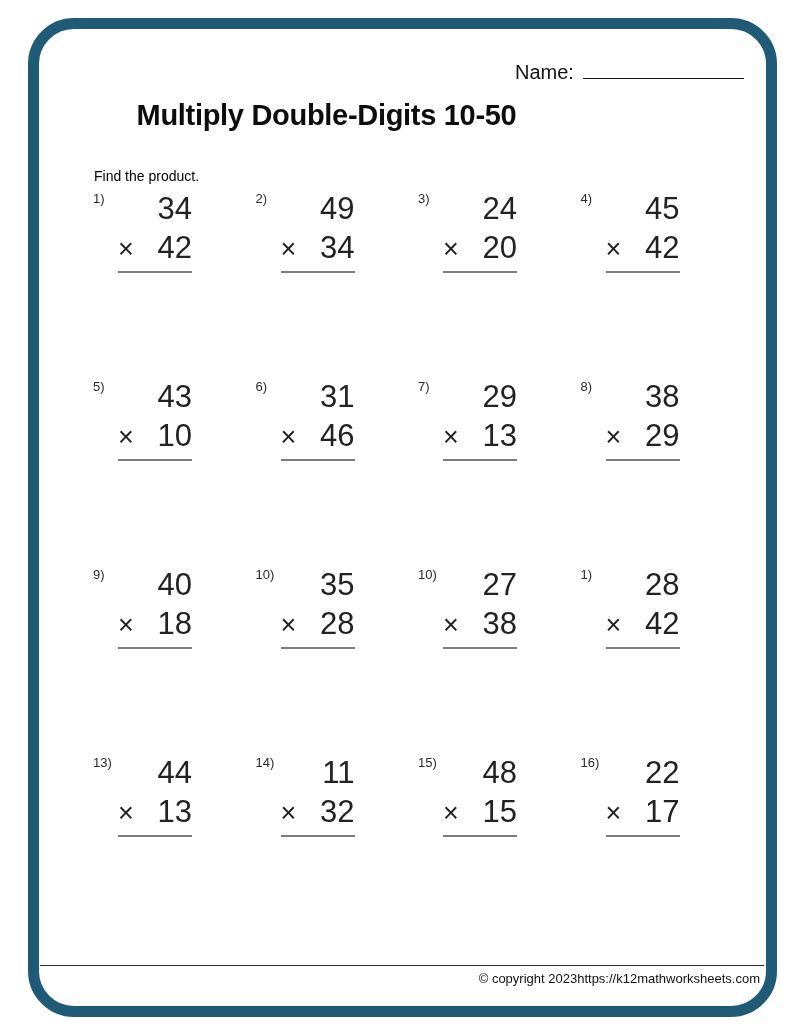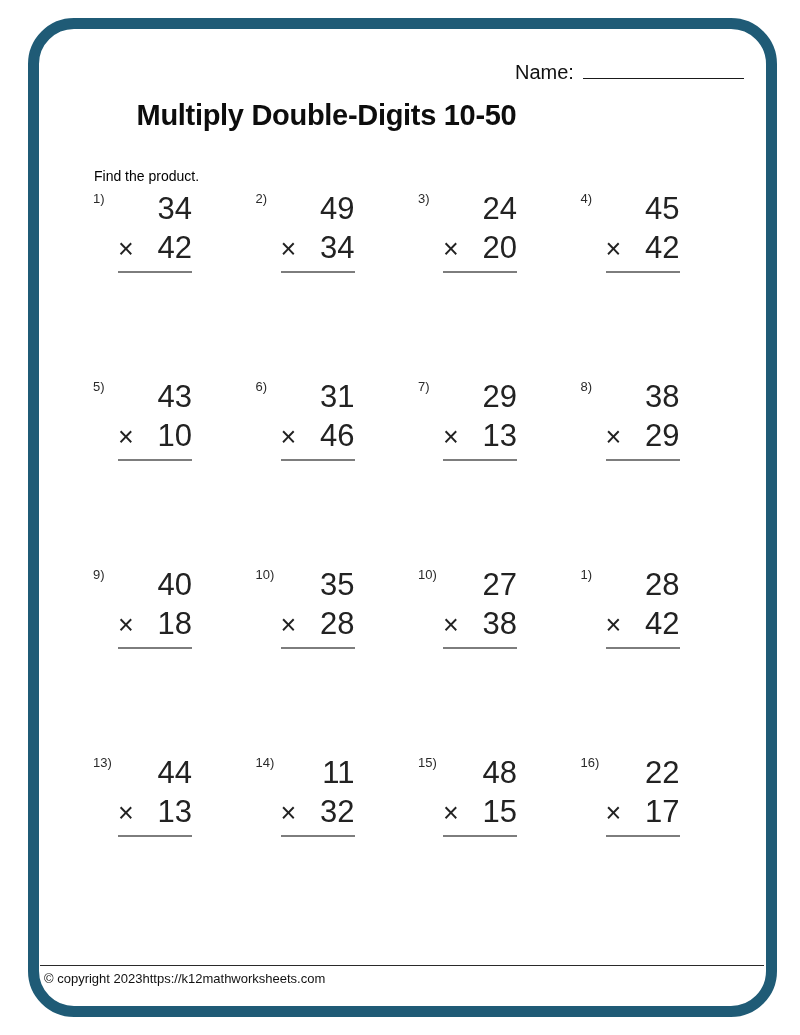--- a/index.html
+++ b/index.html
@@ -104,21 +104,21 @@
     position: absolute;
     top: 965px; left: 40px;
     width: 724px;
     border-top: 1.6px solid #2a2a2a;
   }
   .footer {
     position: absolute;
     top: 971px; left: 44px;
     width: 716px;
     display: flex;
-    justify-content: flex-start;
+    justify-content: flex-end;
     align-items: baseline;
     font-size: 13px;
     color: #111;
   }
 </style>
 </head>
 <body style="--frame-color: #1f5b76; --line-color: #7d7d7d;">
 
 <div class="frame"></div>
 

